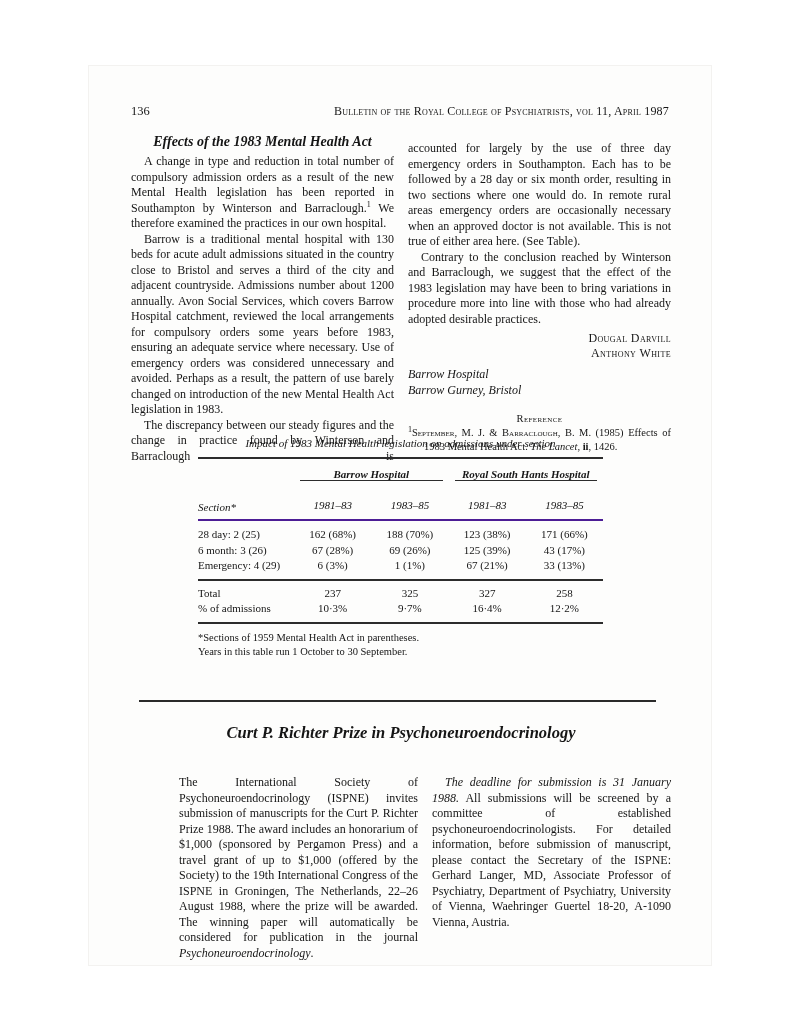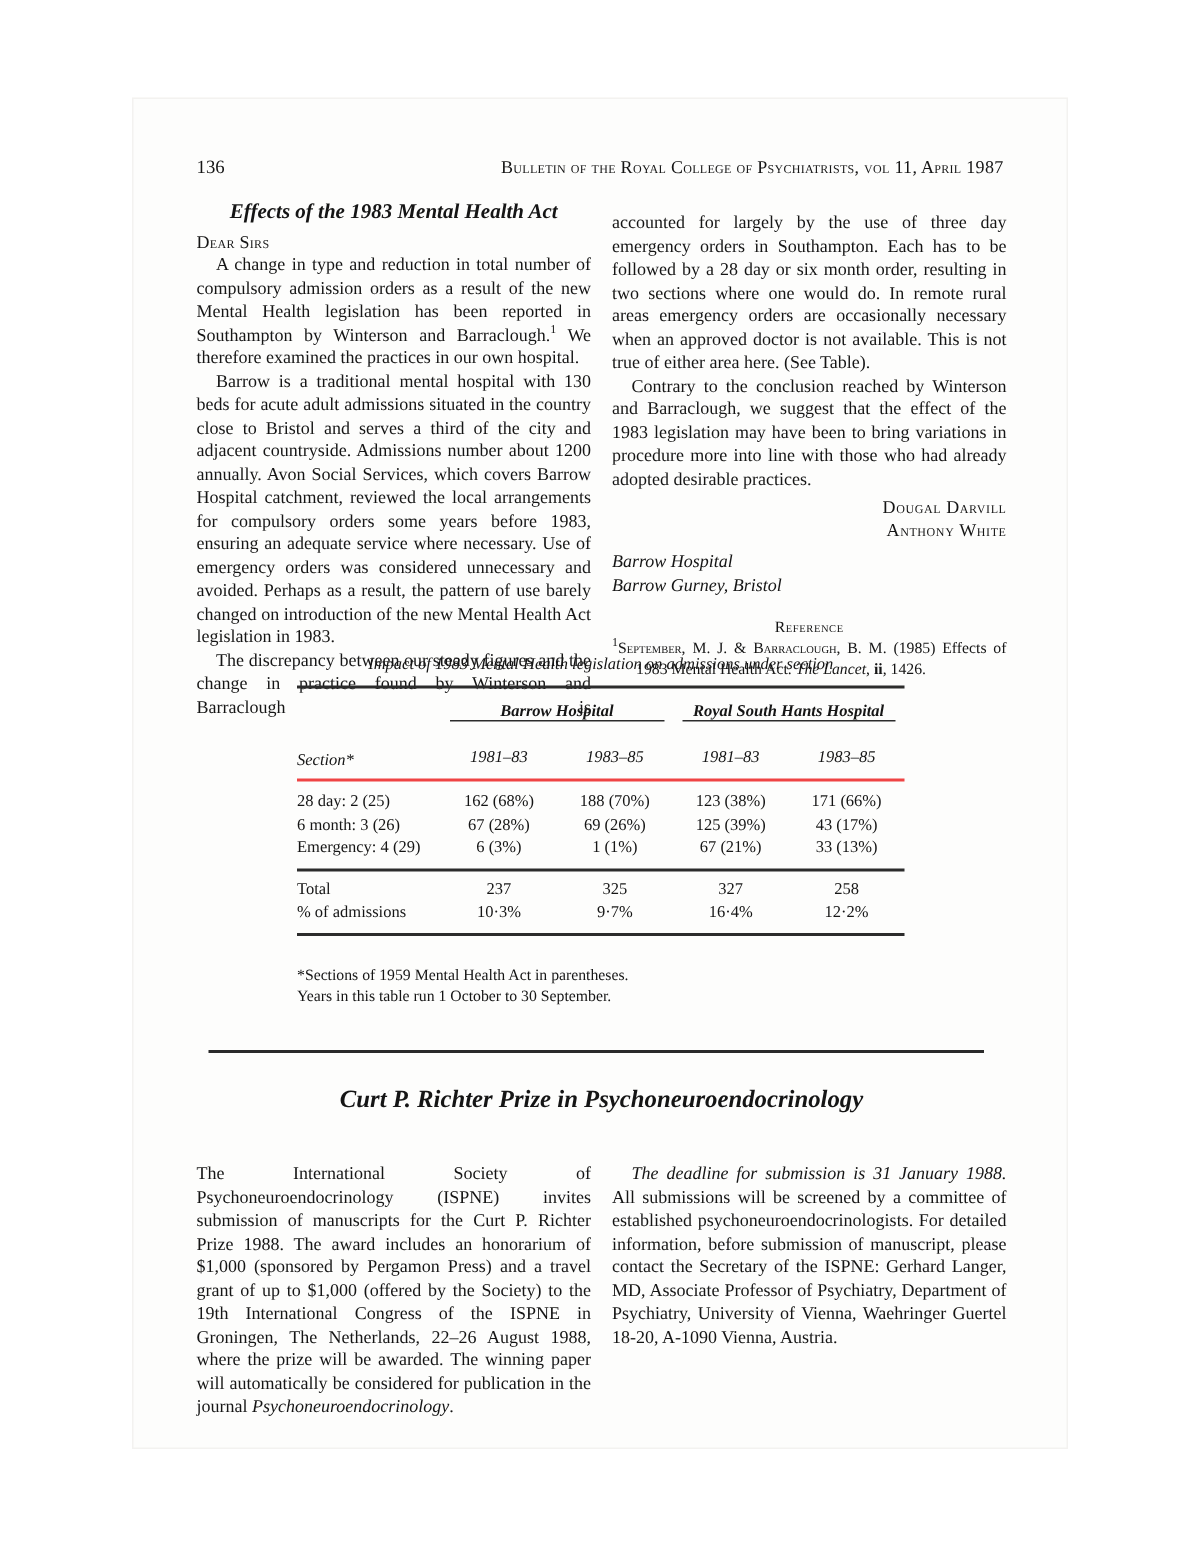--- a/index.html
+++ b/index.html
@@ -72,57 +72,56 @@
   }
   .rule-major { height: 2px; background: #2c2c2c; }
   .trow { display: grid; grid-template-columns: 96px 1fr 1fr 1fr 1fr; }
   .group-row { height: 32px; align-items: start; }
   .group-cell {
     grid-column: span 2; text-align: center;
     font-weight: bold; font-style: italic; font-size: 11px;
     padding-top: 9px; margin: 0 6px;
     border-bottom: 1px solid #2c2c2c;
   }
-  .year-row { height: 30px; align-items: center; border-bottom: 2px solid #ef4444; box-sizing: border-box; }
+  .year-row { height: 30px; align-items: center; border-bottom: 2px solid #4c1d95; box-sizing: border-box; }
   .year-cell { text-align: center; font-style: italic; font-size: 11px; }
   .section-head { font-style: italic; font-size: 11px; align-self: end; padding-bottom: 6px; }
   .tbody { padding: 6px 0 5px 0; }
   .tsummary { padding: 5px 0 5px 0; }
   .tc { font-size: 11px; line-height: 15.5px; }
   .tc.lbl { text-align: left; }
   .tc.val { text-align: center; }
-  .footnotes { margin-top: 20px; }
+  .footnotes { margin-top: 7px; }
   .footnote { font-size: 10.5px; line-height: 14px; }
   
   .divider {
     position: absolute; top: 634px; left: 50px; width: 517px;
     height: 2px; background: #2a2a2a;
   }
   .prize { position: absolute; top: 656px; left: 42px; width: 540px; }
   .prize-title {
     font-size: 16.5px; font-weight: bold; font-style: italic;
     text-align: center; margin: 0; line-height: 21px;
   }
-  .prize-cols { display: flex; gap: 14px; margin-top: 32px; }
+  .prize-cols { display: flex; gap: 14px; margin-top: 32px; margin-left: 48px; }
 </style>
 </head>
 <body>
 
 <div class="canvas">
   <div class="page">
 
     <div class="header-row">
       <span class="page-num">136</span>
       <span class="journal-head">Bulletin of the Royal College of Psychiatrists, vol 11, April 1987</span>
     </div>
 
     <div class="letter">
       <div class="col lcol">
         <h2 class="letter-title">Effects of the 1983 Mental Health Act</h2>
-        <div class="salutation">Dear Sirs</div>
         <p class="body-text indent"><span>A change in type and reduction in total number of compulsory admission orders as a result of the new Mental Health legislation has been reported in Southampton by Winterson and Barraclough.</span><sup class="fnref">1</sup><span> We therefore examined the practices in our own hospital.</span></p>
         <p class="body-text indent">Barrow is a traditional mental hospital with 130 beds for acute adult admissions situated in the country close to Bristol and serves a third of the city and adjacent countryside. Admissions number about 1200 annually. Avon Social Services, which covers Barrow Hospital catchment, reviewed the local arrangements for compulsory orders some years before 1983, ensuring an adequate service where necessary. Use of emergency orders was considered unnecessary and avoided. Perhaps as a result, the pattern of use barely changed on introduction of the new Mental Health Act legislation in 1983.</p>
         <p class="body-text indent cont">The discrepancy between our steady figures and the change in practice found by Winterson and Barraclough is</p>
       </div>
       <div class="col rcol">
         <p class="body-text">accounted for largely by the use of three day emergency orders in Southampton. Each has to be followed by a 28 day or six month order, resulting in two sections where one would do. In remote rural areas emergency orders are occasionally necessary when an approved doctor is not available. This is not true of either area here. (See Table).</p>
         <p class="body-text indent">Contrary to the conclusion reached by Winterson and Barraclough, we suggest that the effect of the 1983 legislation may have been to bring variations in procedure more into line with those who had already adopted desirable practices.</p>
         <div class="sig-block">
           <div class="signature">Dougal Darvill</div>
           <div class="signature">Anthony White</div>

